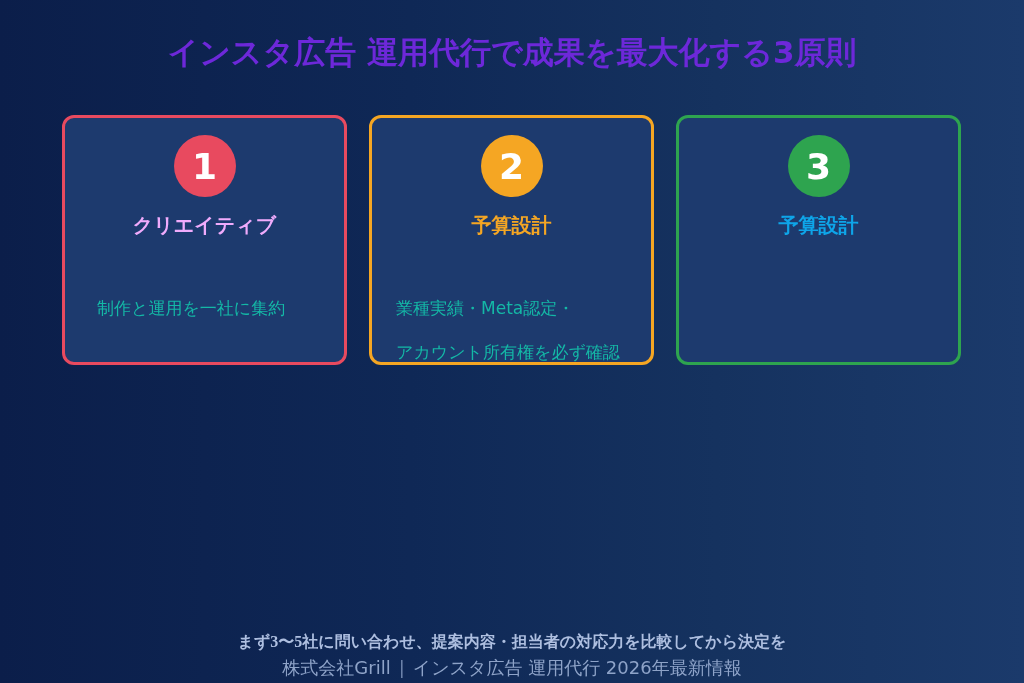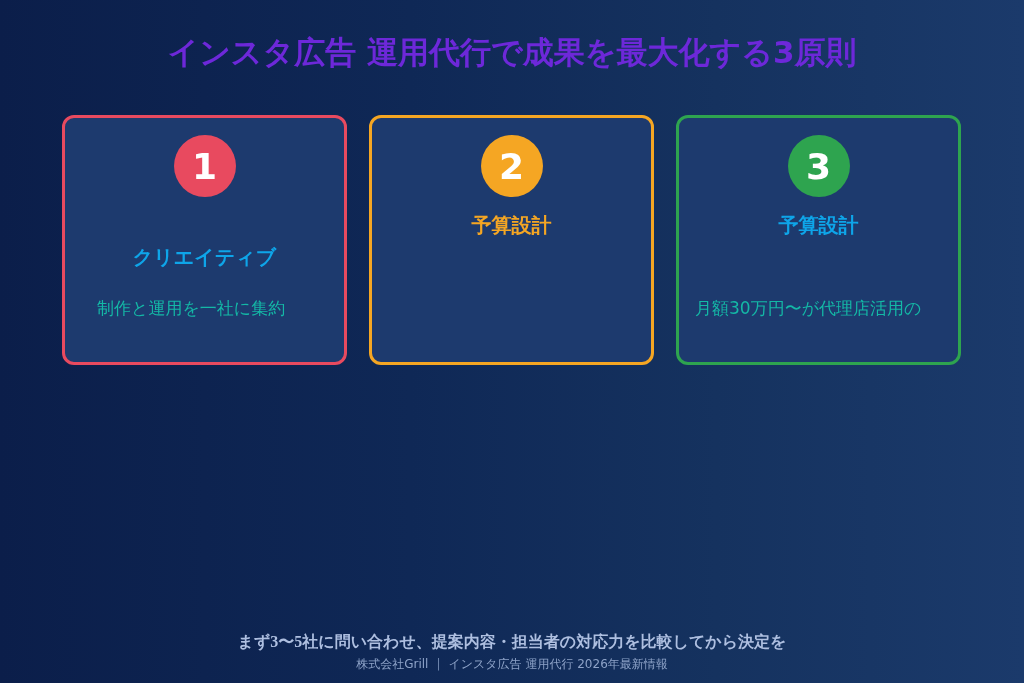--- a/index.html
+++ b/index.html
@@ -68,49 +68,52 @@
       text-align: center;
       font-size: 16px;
       font-weight: bold;
       color: #aebfe0;
       font-family: Liberation Serif, serif;
     }
     .footer-sub {
       position: absolute;
       left: 0; right: 0; top: 656px;
       text-align: center;
-      font-size: 12px;
+      font-size: 18px;
       color: #8ea3c8;
     }
     .footer-sub .sep { margin: 0 8px; color: #6f85ad; }
   </style>
 </head>
 <body>
 
 <h1 class="title">インスタ広告 運用代行で成果を最大化する3原則</h1>
 
 <div class="cards">
   <div class="card c1" style="border-color: rgb(232, 74, 95);">
     <div class="circle" style="background: rgb(232, 74, 95);">1</div>
-    <div class="heading" style="color: #0ea5e9; margin-top: 32px;">クリエイティブ</div>
+    <div class="heading" style="color: #f0abfc;">クリエイティブ</div>
     <div class="desc">
       <div>制作と運用を一社に集約</div>
     </div>
   </div>
 
   <div class="card c2" style="border-color: rgb(245, 166, 35);">
     <div class="circle" style="background: rgb(245, 166, 35);">2</div>
     <div class="heading" style="color: rgb(245, 166, 35);">予算設計</div>
+    <div class="desc">
+      <div>業種実績・Meta認定・</div>
+      <div>アカウント所有権を必ず確認</div>
+    </div>
   </div>
 
   <div class="card c3" style="border-color: rgb(46, 164, 79);">
     <div class="circle" style="background: rgb(46, 164, 79);">3</div>
     <div class="heading" style="color: #0ea5e9; font-family: Liberation Serif, serif;">予算設計</div>
     <div class="desc">
-      <div>月額30万円〜が代理店活用の</div>
     </div>
   </div>
 </div>
 
 <div class="footer-main">まず3〜5社に問い合わせ、提案内容・担当者の対応力を比較してから決定を</div>
 <div class="footer-sub">
   <span>株式会社Grill</span><span class="sep">|</span><span>インスタ広告 運用代行 2026年最新情報</span>
 </div>
 
 </body></html>

